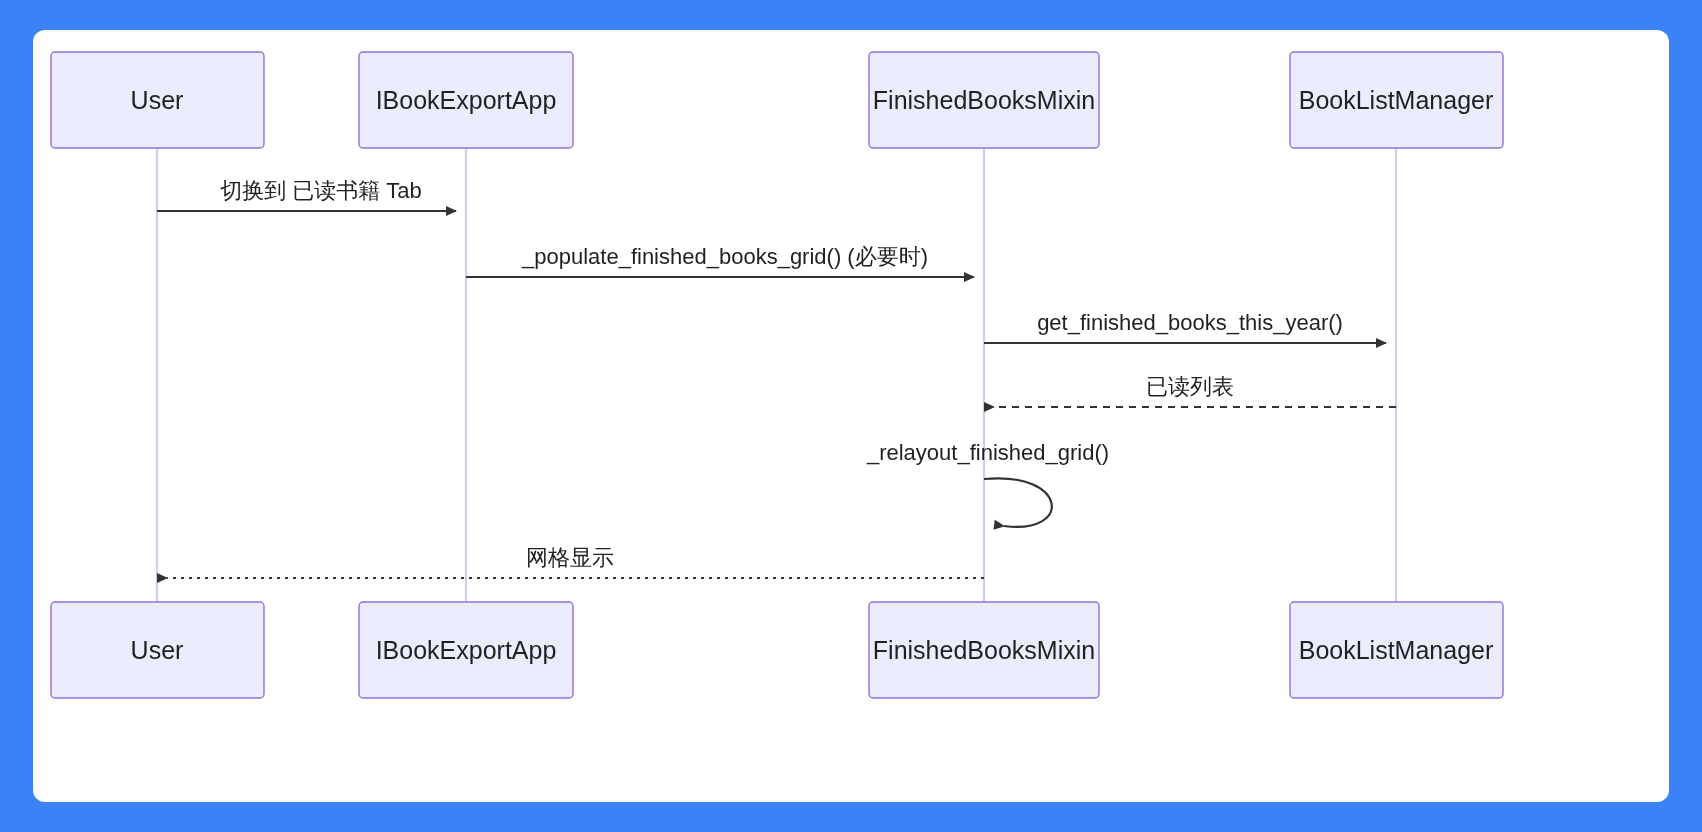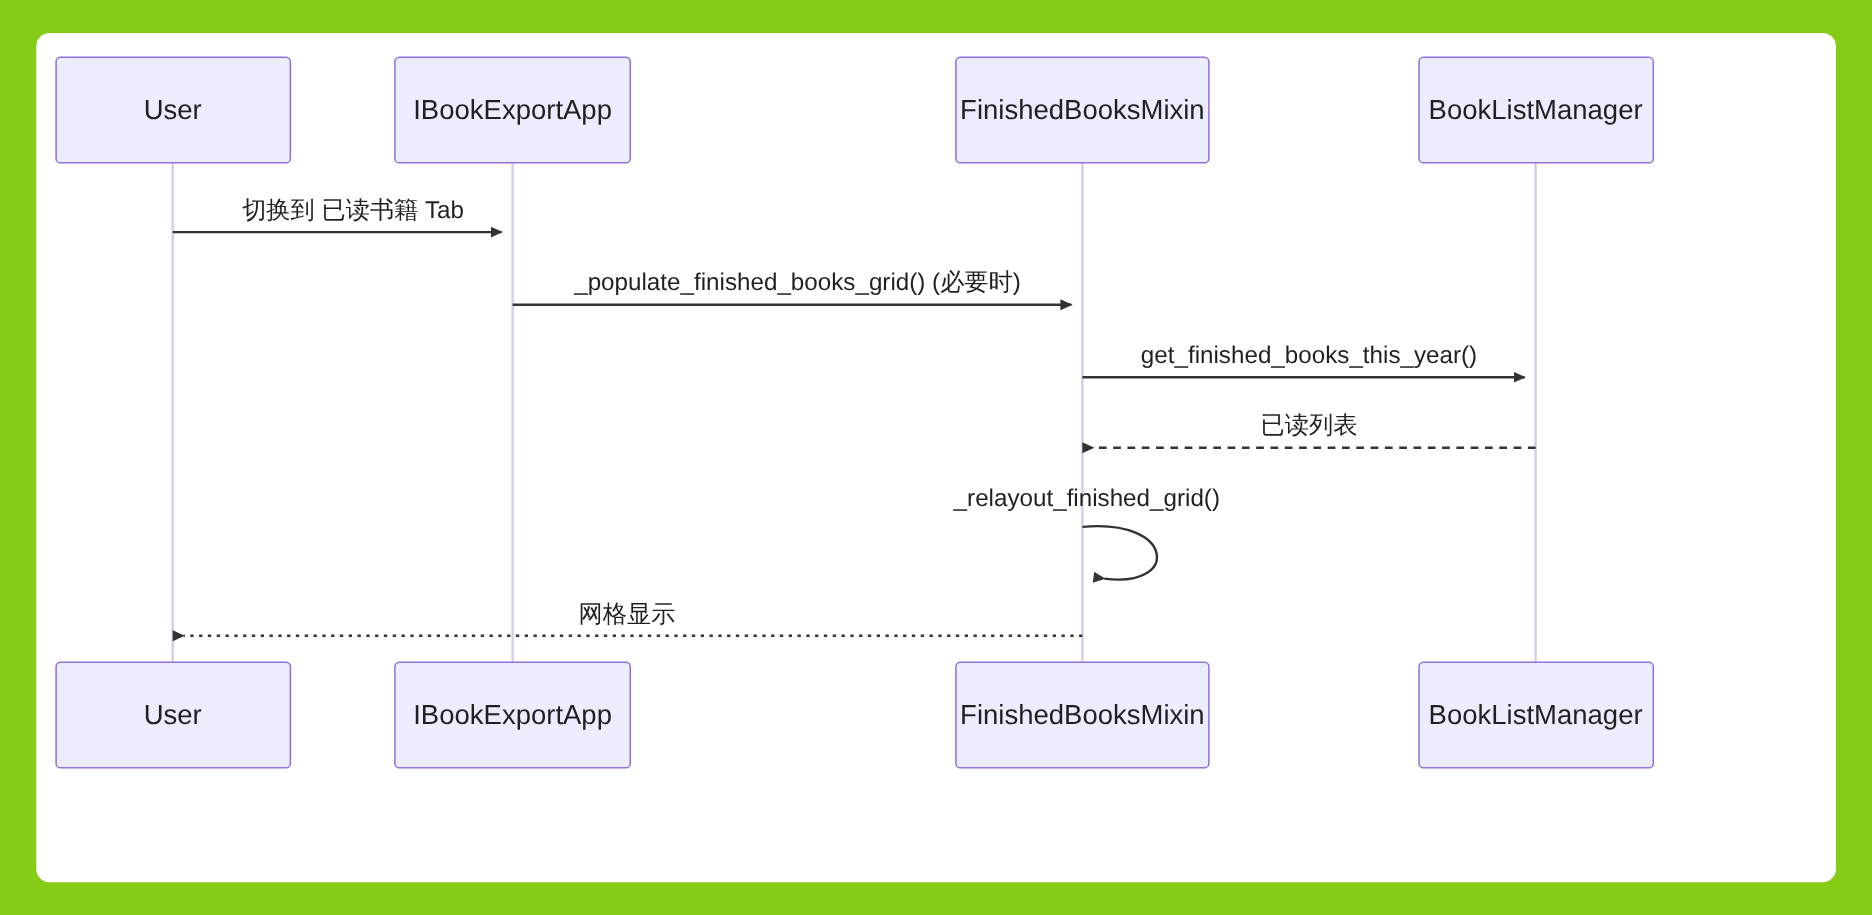--- a/index.html
+++ b/index.html
@@ -1,18 +1,18 @@
 <!DOCTYPE html>
 <html><head>
 <meta charset="utf-8">
 <style>
   html,body{margin:0;padding:0;background:#000;}
   body{width:1702px;height:832px;overflow:hidden;
        font-family:"Liberation Sans","DejaVu Sans",sans-serif;}
-  #canvas{position:absolute;left:0;top:0;width:1702px;height:832px;background:#84cc16;}
+  #canvas{position:absolute;left:0;top:0;width:1702px;height:832px;background:#3b82f6;}
   #card{position:absolute;left:33px;top:30px;width:1636px;height:772px;
         background:#fff;border-radius:12px;overflow:hidden;}
   svg#diagram{position:absolute;left:0;top:0;width:1636px;height:772px;display:block;}
 
   .pbox{fill:#ECECFF;stroke:#9370DB;stroke-width:1.4;rx:4;ry:4;}
   .plabel{font-family:"Liberation Sans","DejaVu Sans",sans-serif;font-size:25px;
           fill:#1f2020;text-anchor:middle;dominant-baseline:middle;}
   .lifeline{stroke:#CFCFEC;stroke-width:2.2;}
   .msgline{stroke:#333333;stroke-width:2.2;fill:none;}
   .msgline-dotted{stroke:#333333;stroke-width:2.2;fill:none;stroke-dasharray:3,5;}

